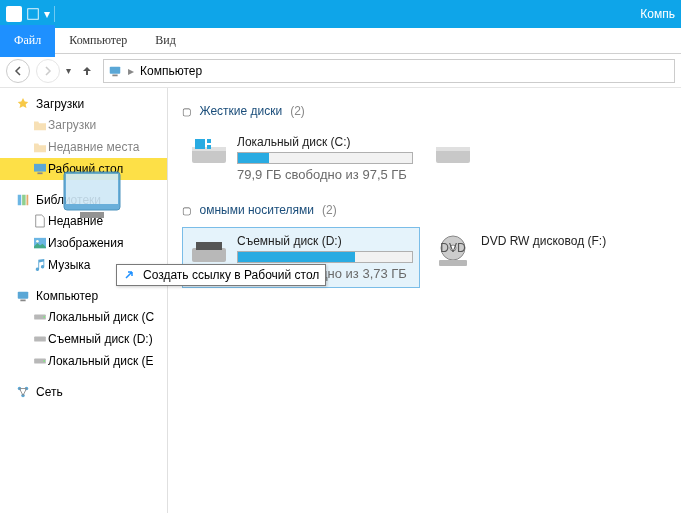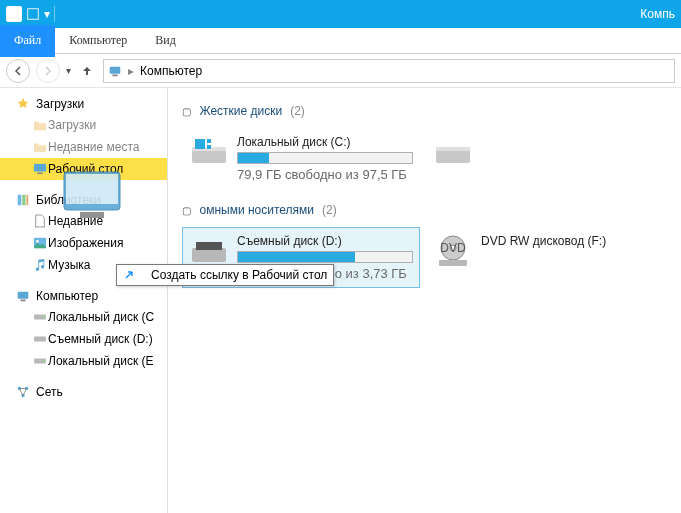--- a/index.html
+++ b/index.html
@@ -38,21 +38,21 @@
 .drive { width: 238px; display: flex; gap: 8px; padding: 6px; border: 1px solid transparent; cursor: pointer; }
 .drive.selected { border: 1px solid #7abde8; background: #e5f3fb; }
 .drive .dicon { width: 40px; height: 36px; flex-shrink: 0; }
 .drive .dinfo { flex: 1; display: flex; flex-direction: column; gap: 3px; }
 .drive .dname { color: #222; }
 .drive .bar { height: 12px; border: 1px solid #b0b0b0; background: #f2f2f2; position: relative; }
 .drive .bar .fill { position: absolute; left: 0; top: 0; bottom: 0; background: #29abe2; }
 .drive .dstat { color: #6a6a6a; font-size: 13px; }
 
 .drag-preview { position: absolute; left: 60px; top: 80px; width: 72px; height: 54px; z-index: 50; pointer-events: none; opacity: 0.9; }
-.drag-tooltip { position: absolute; left: 116px; top: 176px; background: #fff; border: 1px solid #7a7a7a; padding: 3px 6px; display: flex; align-items: center; gap: 16px; z-index: 51; box-shadow: 1px 1px 3px rgba(0,0,0,0.2); white-space: nowrap; }
+.drag-tooltip { position: absolute; left: 116px; top: 176px; background: #fff; border: 1px solid #7a7a7a; padding: 3px 6px; display: flex; align-items: center; gap: 8px; z-index: 51; box-shadow: 1px 1px 3px rgba(0,0,0,0.2); white-space: nowrap; }
 
 
 svg { display: block; }
 </style>
 </head>
 <body>
 
 <div class="titlebar">
   <div class="tb-left">
     <span class="tb-icon"></span>

